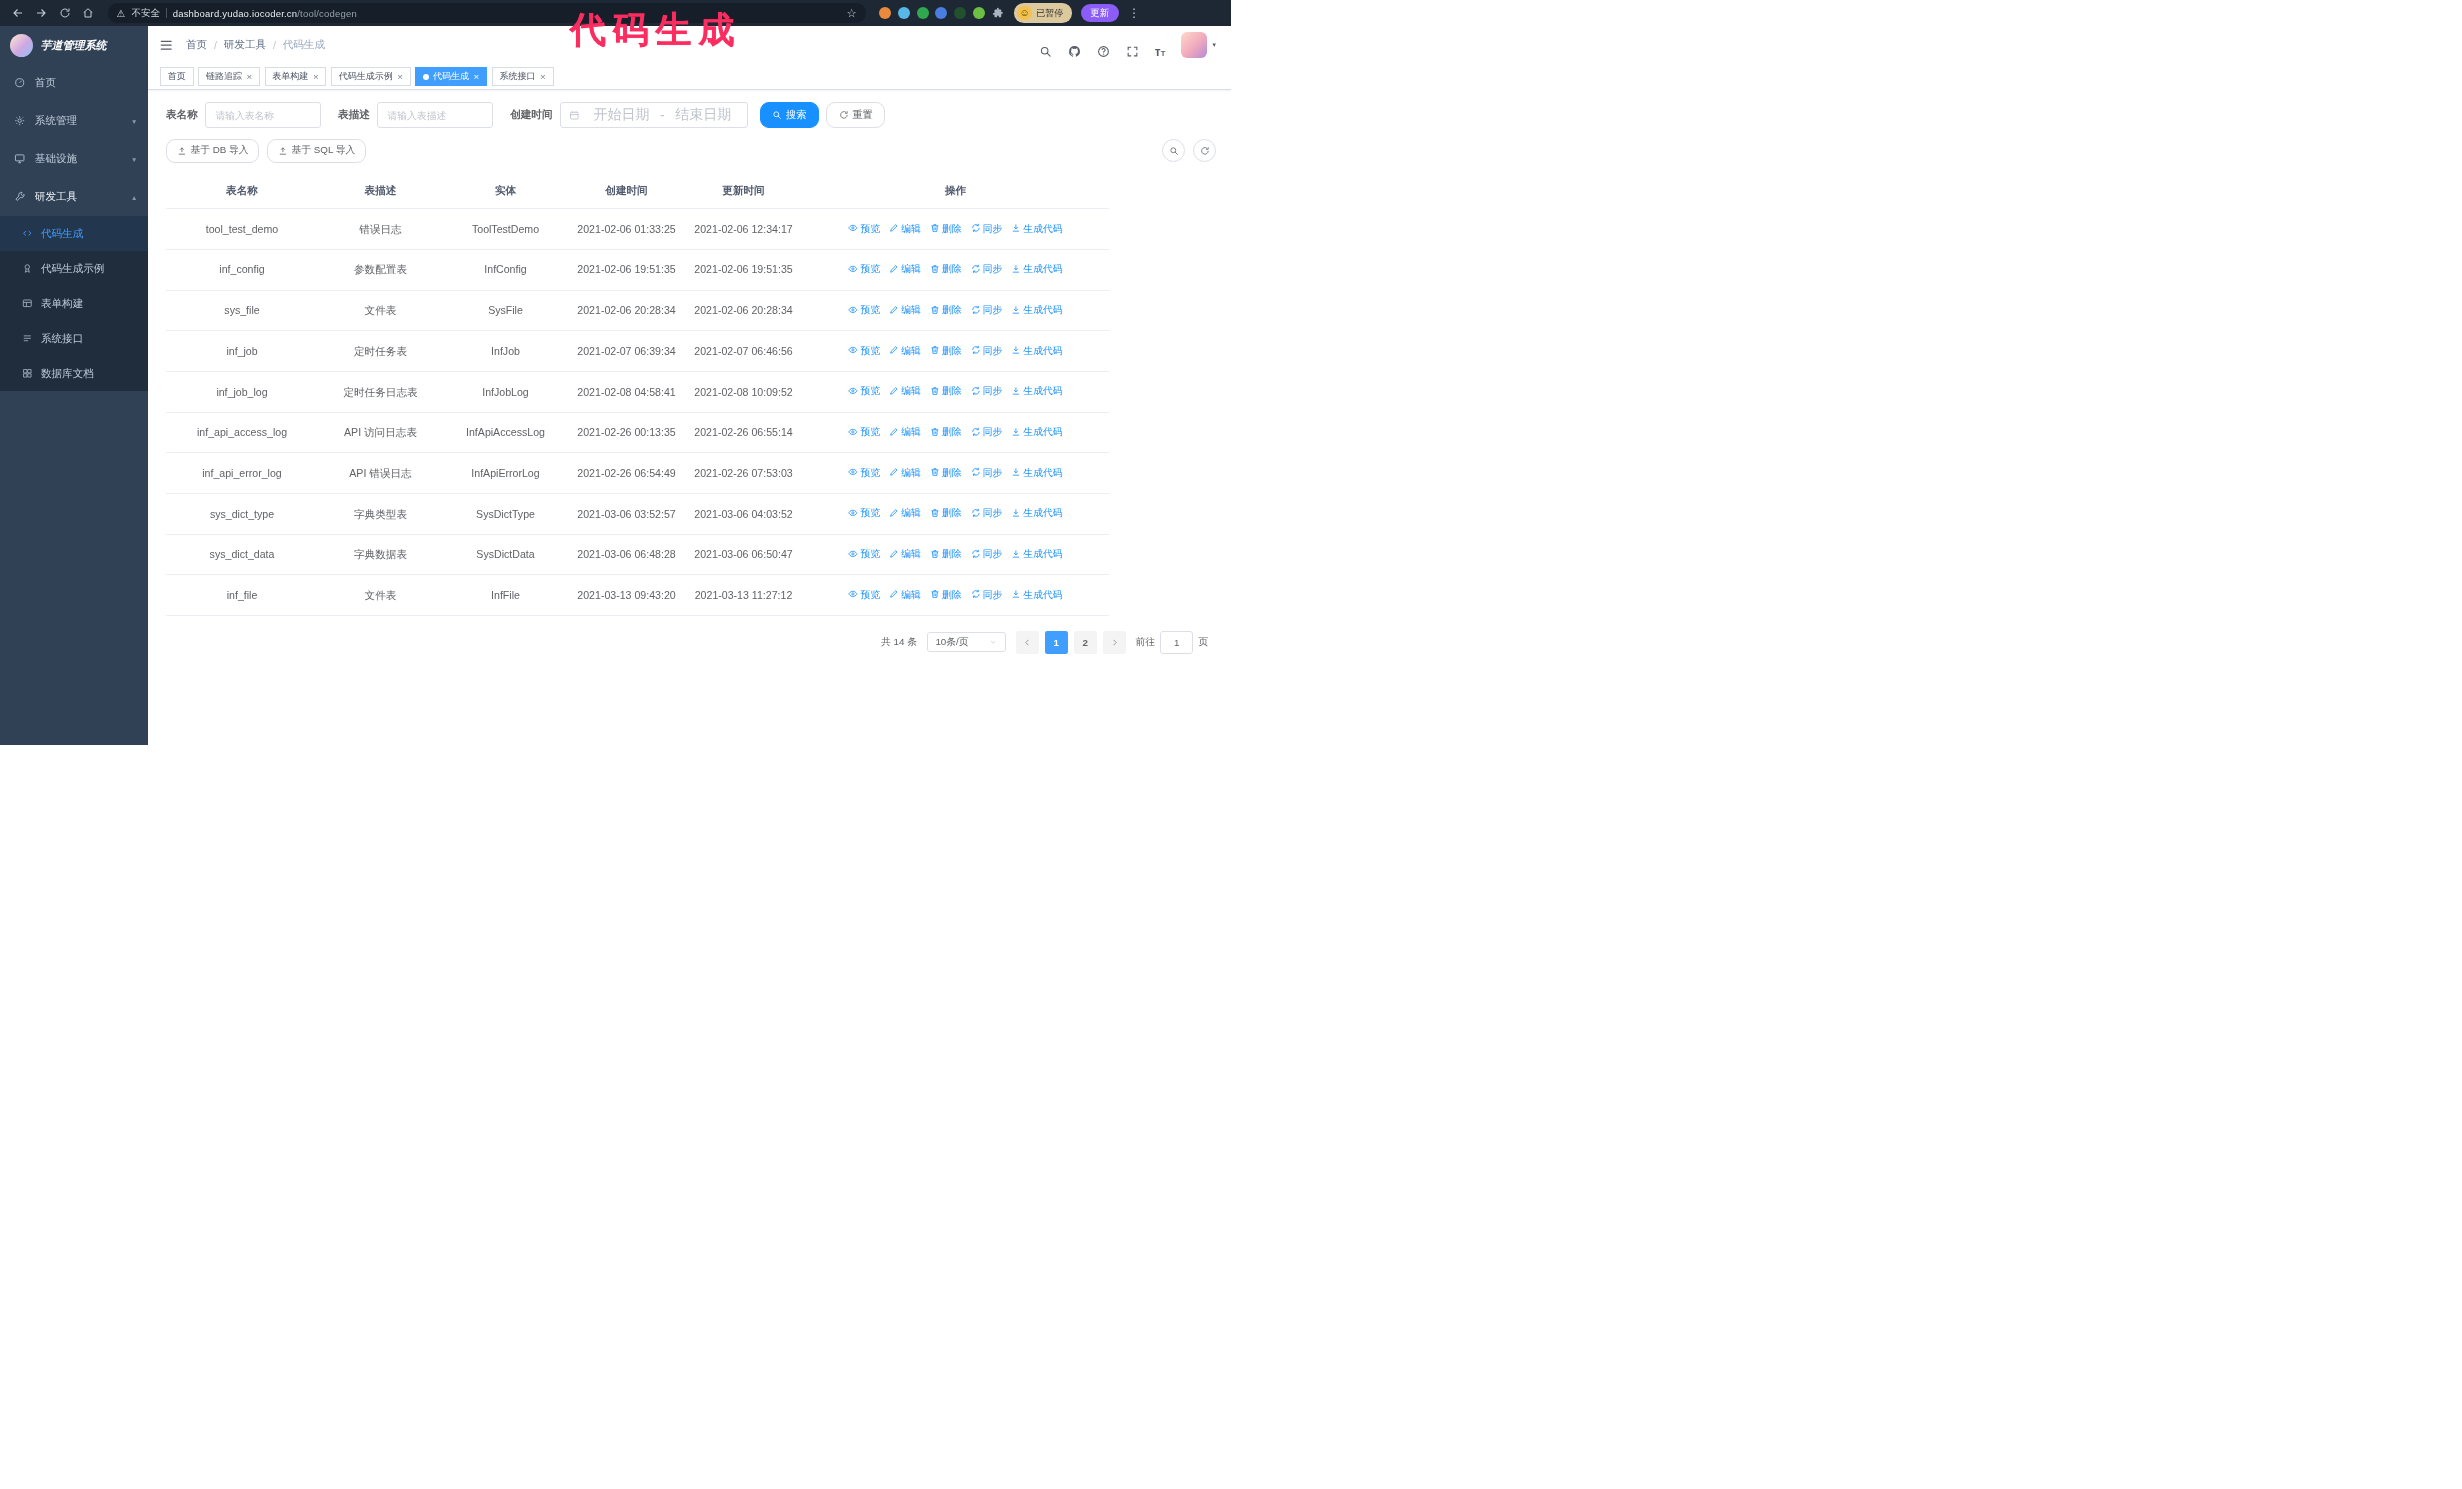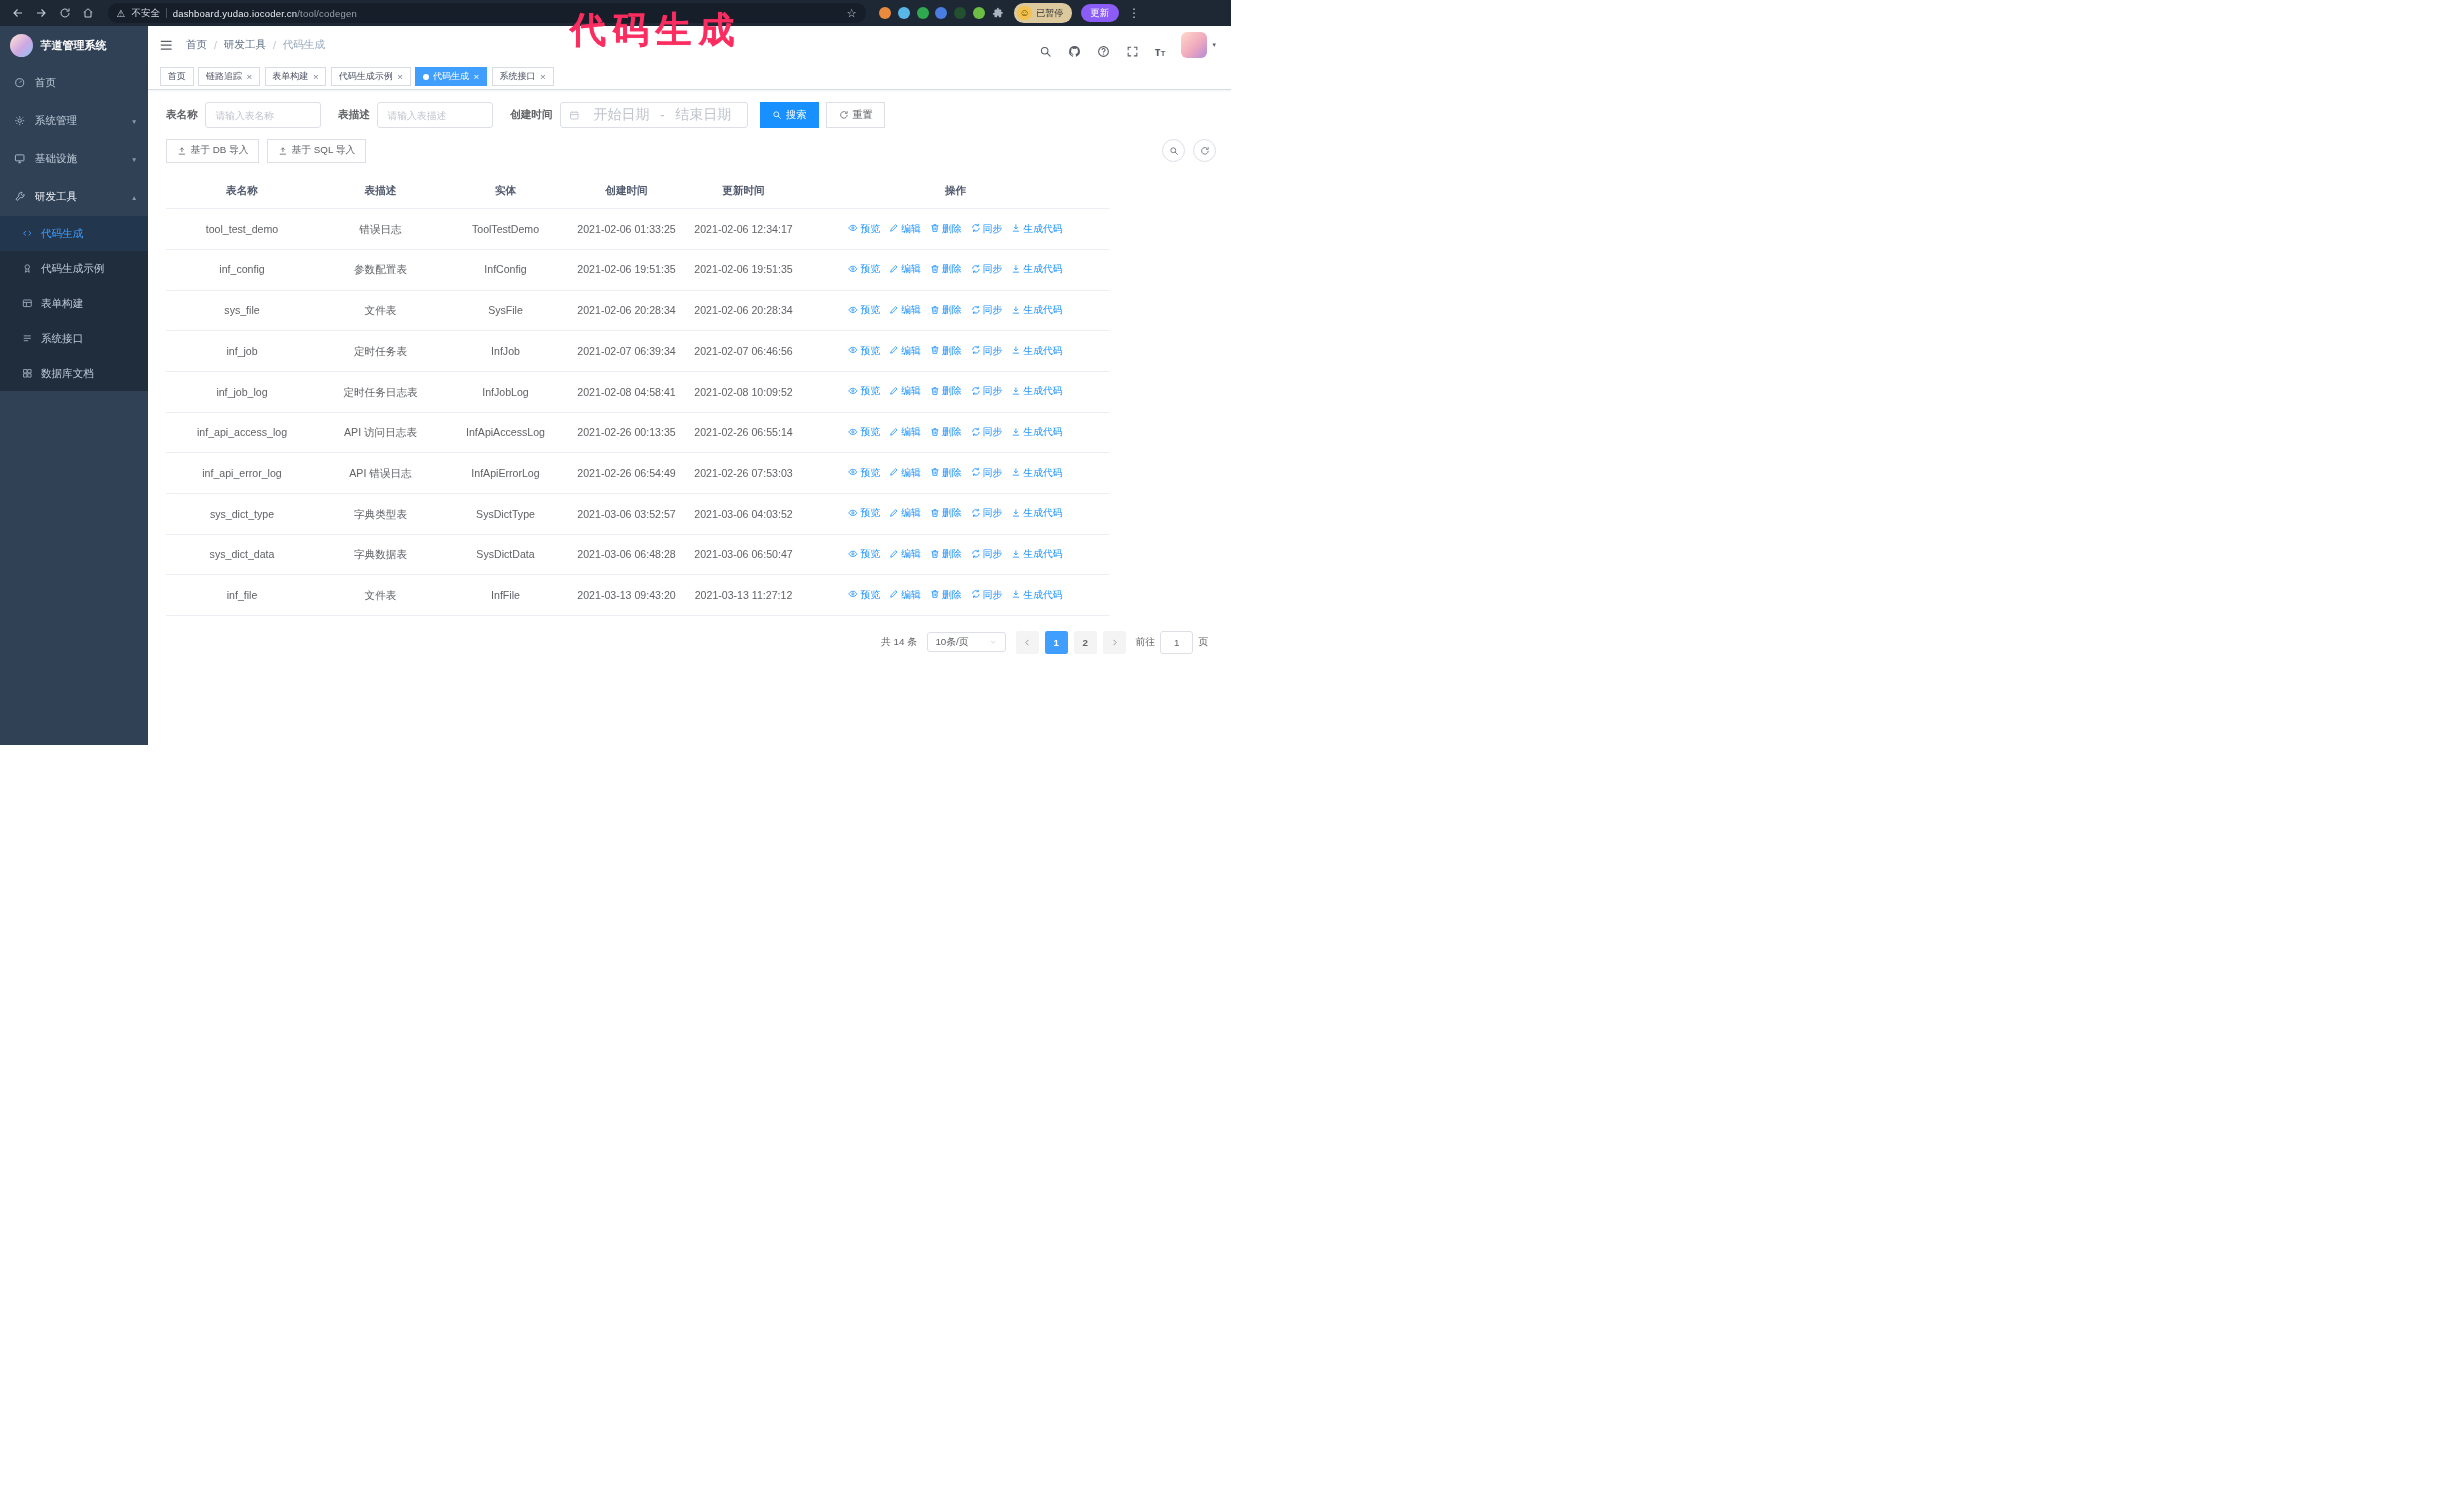--- a/index.html
+++ b/index.html
@@ -33,21 +33,21 @@
   
   .annotation {
     position:absolute; top:6px; left:570px; z-index:60;
     font-size:36px; font-weight:bold; color:#fb2c5f; letter-spacing:6.8px;
     text-shadow:0 0 0.8px #fb2c5f; pointer-events:none;
   }
 
   
   .app { display:flex; height:719px; }
   .sidebar { width:148px; flex-shrink:0; background:#304156; color:#bfcbd9; display:flex; flex-direction:column; }
-  .logo { height:38px; display:flex; align-items:center; gap:7.6px; padding:0 9.8px; cursor:pointer;}
+  .logo { height:38px; display:flex; align-items:center; gap:7.6px; padding:0 9.8px; cursor:pointer;font-style:italic;}
   .logo-img { width:23px; height:23px; border-radius:50%; background:linear-gradient(135deg,#f8dcd4 10%,#cfa7e2 55%,#8fc2f5); flex-shrink:0;}
   .logo-title { color:#fff; font-size:11px; font-weight:bold; white-space:nowrap;}
   .menu-item { height:38px; display:flex; align-items:center; gap:9px; padding:0 12px 0 14.4px; font-size:10.6px; color:#bfcbd9; cursor:pointer;}
   .menu-item .ic { width:11.4px; height:11.4px; color:#aab8c8;}
   .menu-item.expanded { color:#f0f3f7; }
   .mi-label { flex:1; }
   .chev { font-size:7.6px; color:#8b98a8; }
   .submenu { background:#1f2d3d; }
   .sub-item { height:35px; display:flex; align-items:center; gap:8.3px; padding:0 12px 0 22px; font-size:10.6px; color:#bfcbd9; cursor:pointer;}
   .sub-item .ic { width:10.6px; height:10.6px; color:#9fadbd;}
@@ -80,21 +80,21 @@
 
   .content { flex:1; padding:12px 15px 0 18px; position:relative; overflow:hidden;}
   .filters { display:flex; align-items:center; font-size:10.6px; color:#606266;}
   .filters label { font-weight:bold; margin-right:7.6px; white-space:nowrap;}
   .inp { width:116px; height:26px; border:0.8px solid #dcdfe6; border-radius:3px; padding:8px 9px; font-size:9.8px; color:#606266; font-family:inherit; margin-right:16.7px; outline:none;}
   .inp::placeholder { color:#c0c4cc; }
   .daterange { width:188px; height:26px; border:0.8px solid #dcdfe6; border-radius:3px; display:flex; align-items:center; padding:0 8.3px; color:#c0c4cc; font-size:14px; margin-right:12px; cursor:pointer;}
   .daterange .ic { width:10.6px; height:10.6px; color:#c0c4cc; margin-right:6px;}
   .dr-ph { flex:1; text-align:center; }
   .dr-sep { padding:0 3px; color:#bfc4cc;}
-  .btn { height:26px; display:inline-flex; align-items:center; gap:3.8px; padding:0 11.4px; border-radius:0; font-size:10.2px; border:0.8px solid #dcdfe6; background:#fff; color:#606266; font-family:inherit; cursor:pointer; white-space:nowrap;}
+  .btn { height:26px; display:inline-flex; align-items:center; gap:3.8px; padding:0 11.4px; border-radius:9px; font-size:10.2px; border:0.8px solid #dcdfe6; background:#fff; color:#606266; font-family:inherit; cursor:pointer; white-space:nowrap;}
   .btn .ic { width:9.8px; height:9.8px; }
   .btn.primary { background:#1890ff; border-color:#1890ff; color:#fff; }
   .btn + .btn { margin-left:7.6px; }
 
   .toolbar { margin-top:10.6px; display:flex; align-items:center; }
   .btn.sm { height:24px; padding:0 9.8px; font-size:9.8px; }
   .tool-right { margin-left:auto; display:flex; gap:7.6px; }
   .circle-btn { width:23px; height:23px; border:0.8px solid #dcdfe6; border-radius:50%; display:flex; align-items:center; justify-content:center; color:#5f6672; cursor:pointer; background:#fff;}
   .circle-btn .ic { width:9.8px; height:9.8px; }
 

